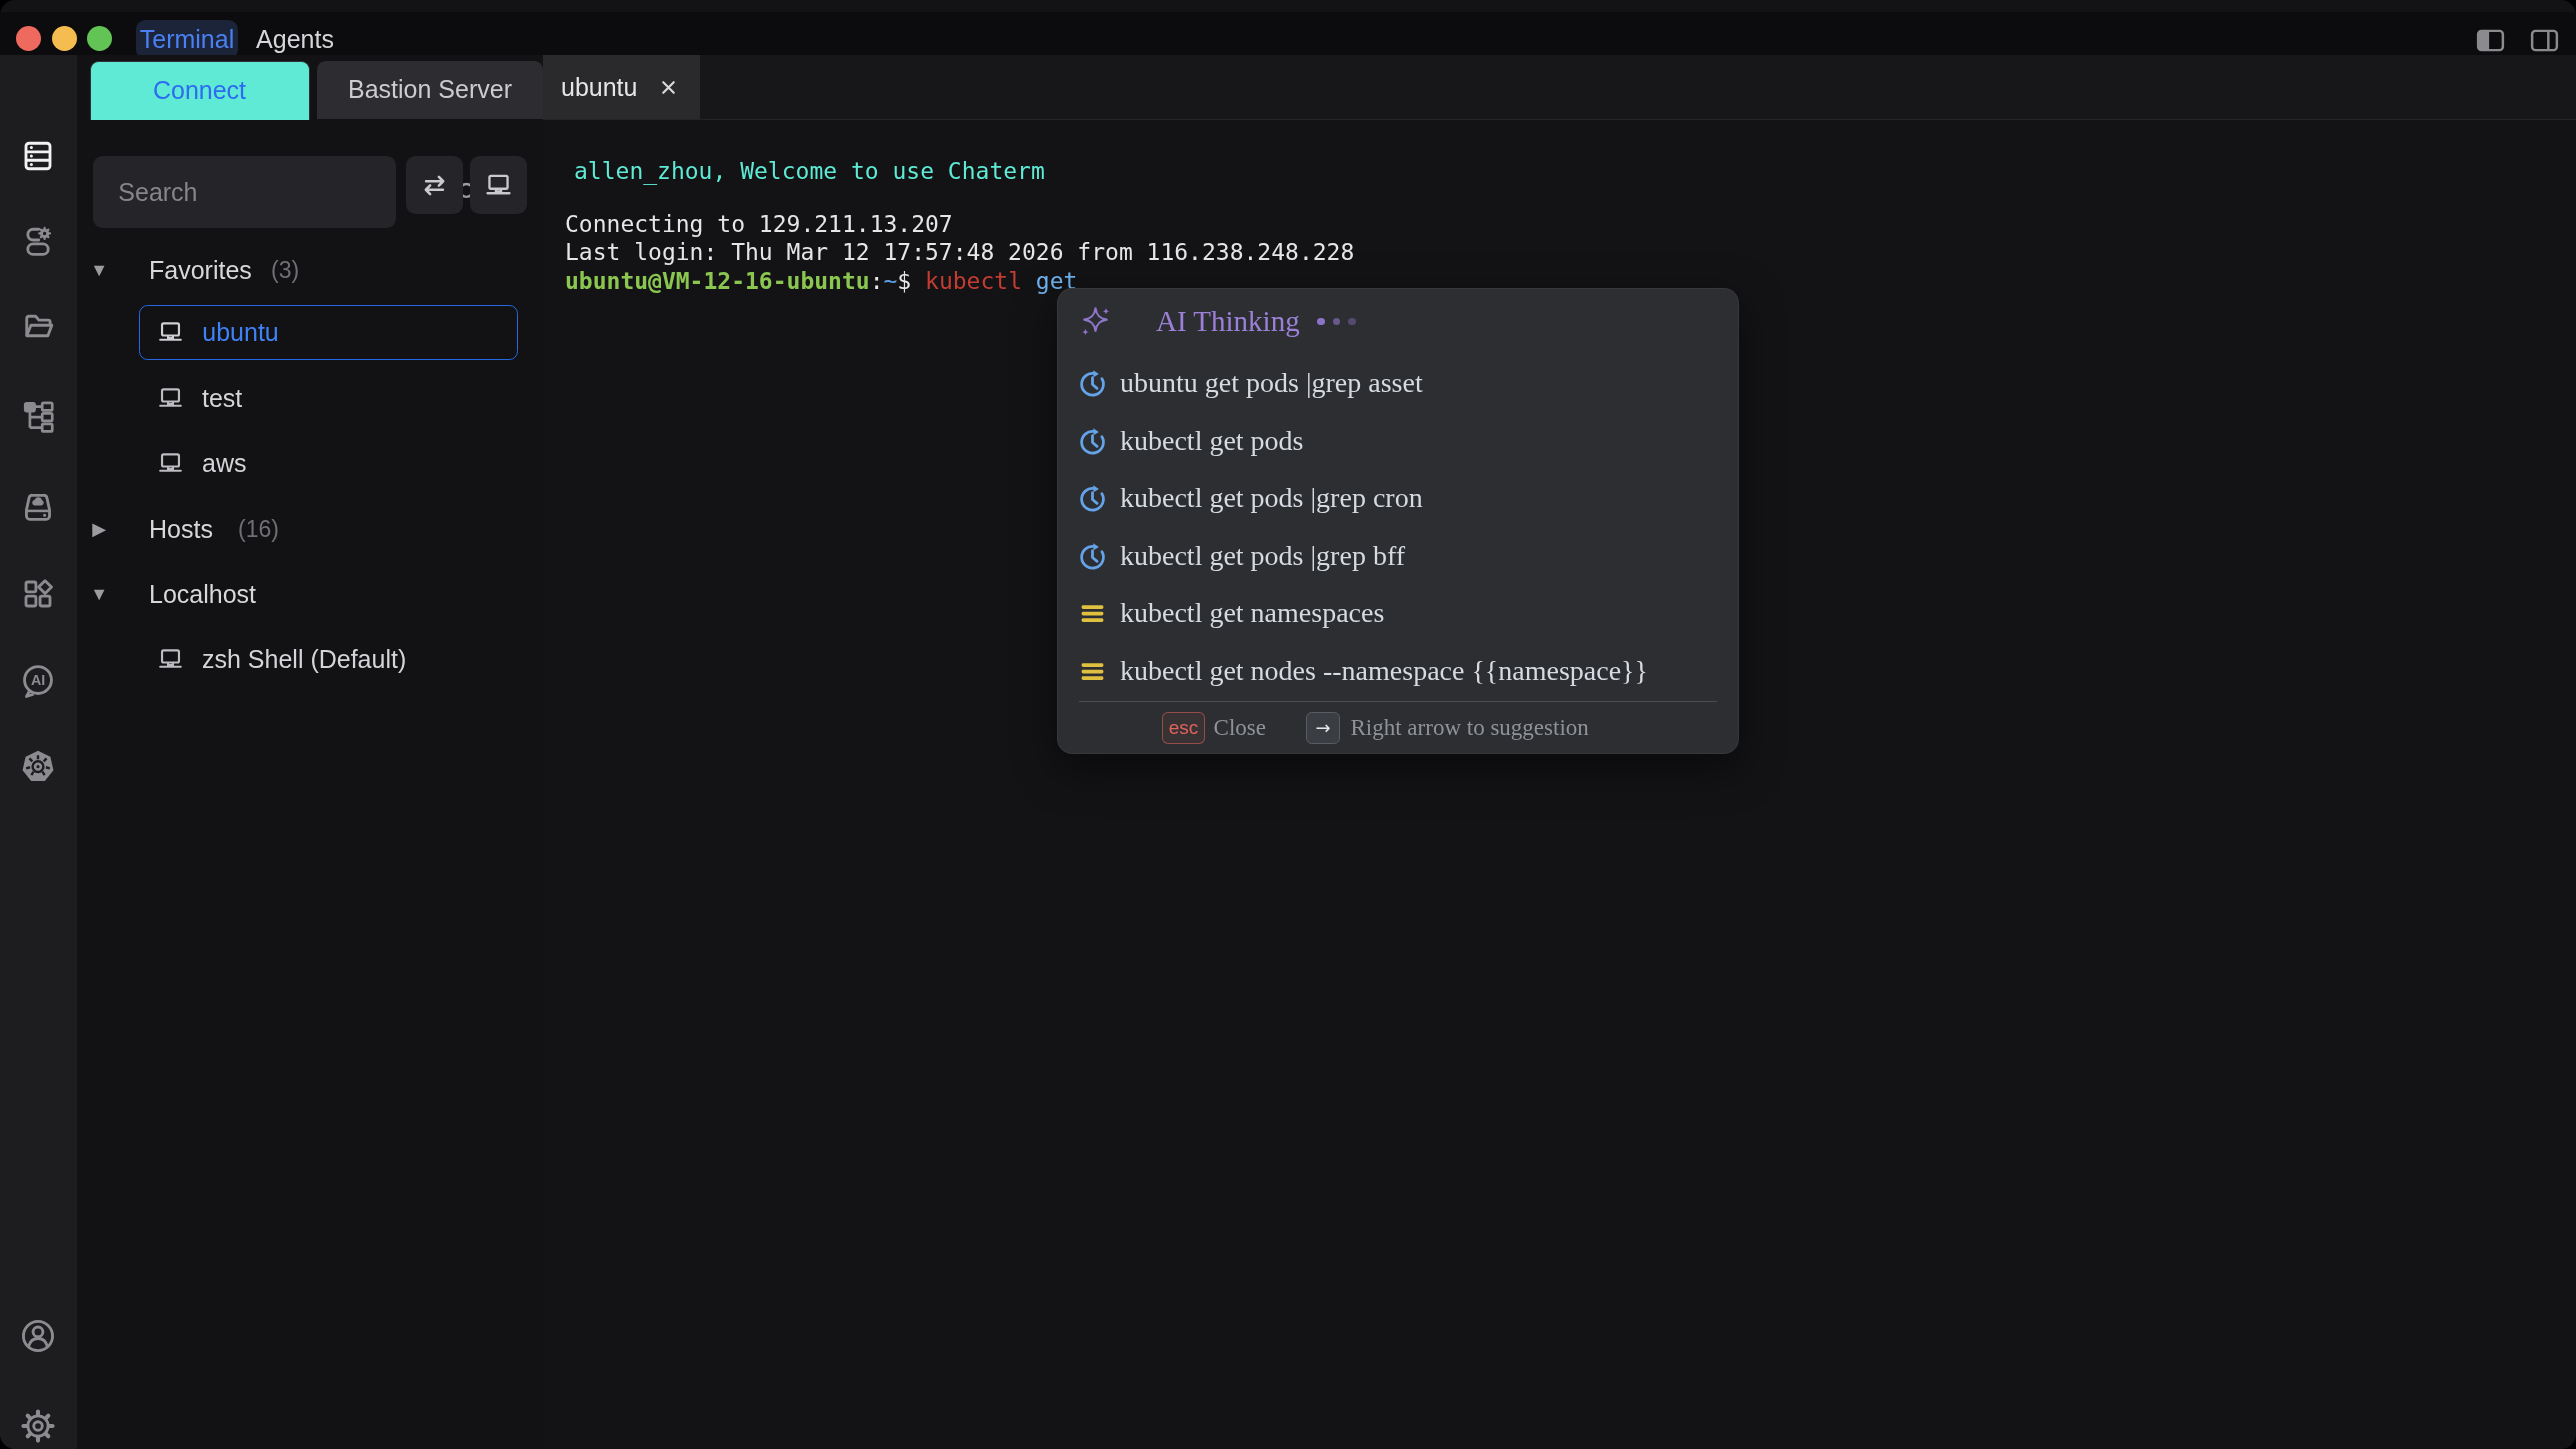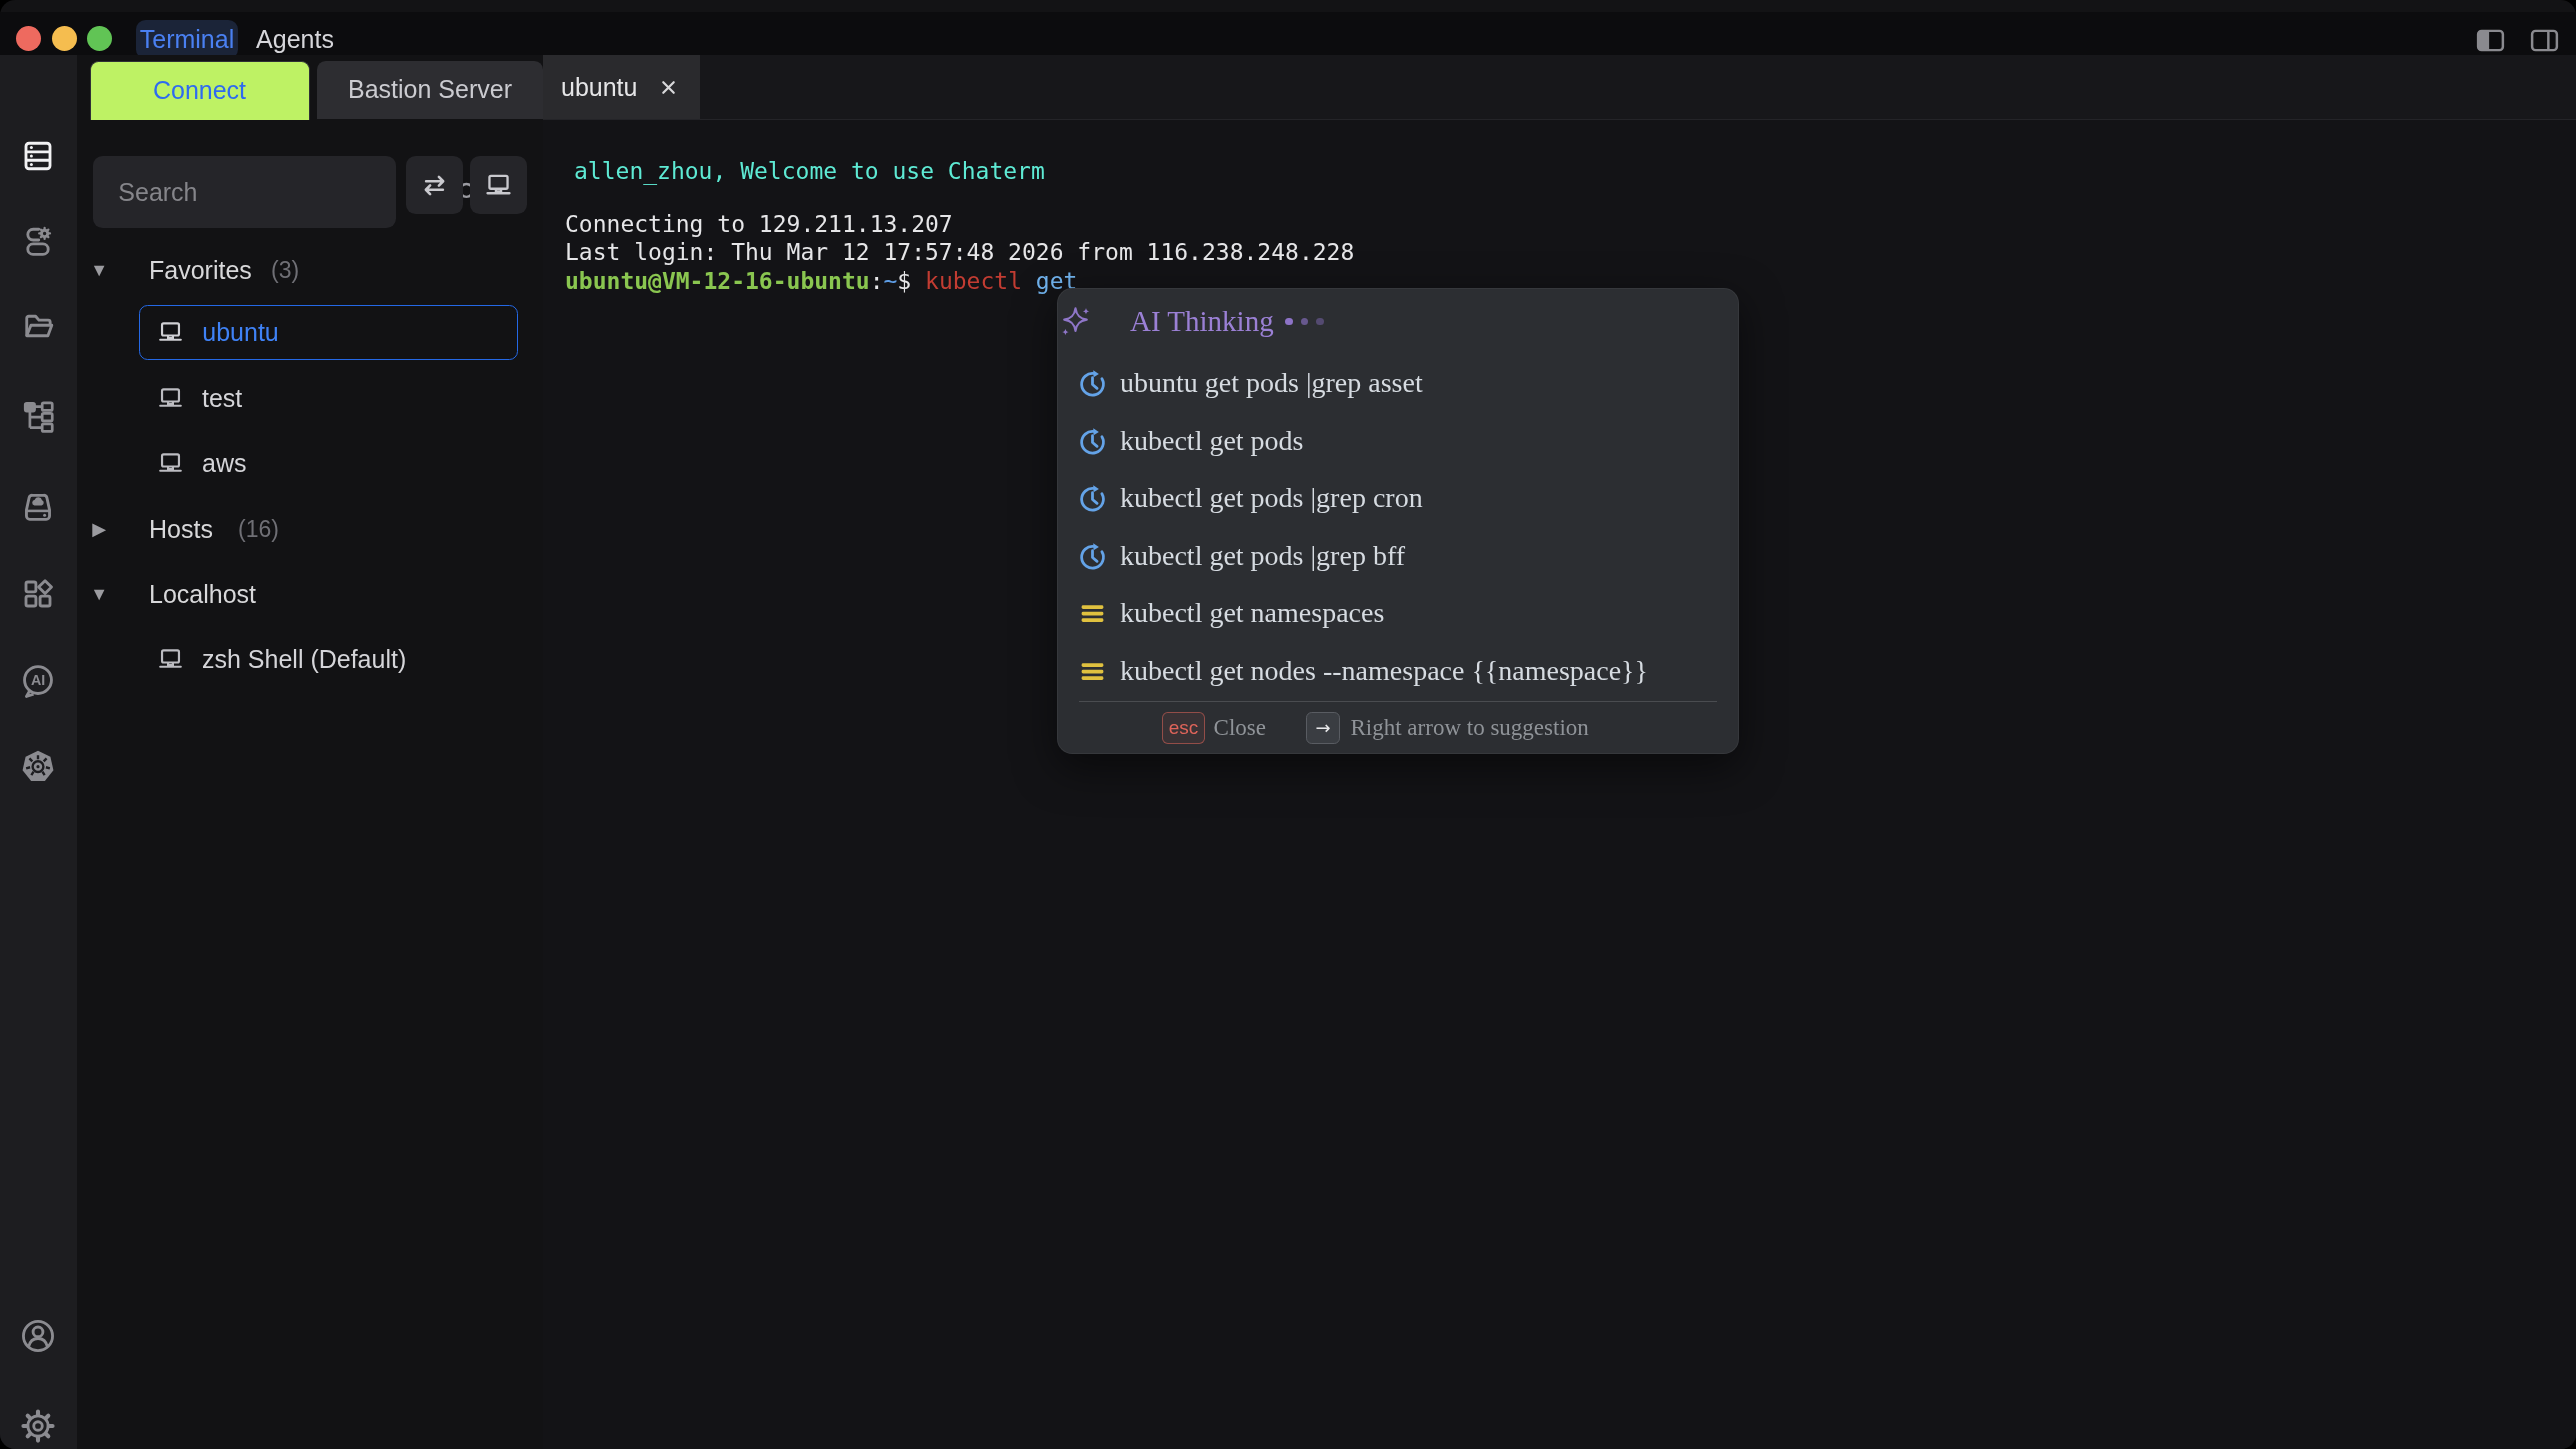--- a/index.html
+++ b/index.html
@@ -20,21 +20,21 @@
 
   
   .rail{position:absolute;left:0;top:55px;bottom:0;width:77px;background:#1d1d20;}
   .rail-btn{position:absolute;left:13.4px;width:50px;height:50px;display:flex;align-items:center;justify-content:center;color:#8b8b90;}
   .rail-btn.active{color:#f2f2f4;}
   .rail-btn svg{display:block;}
 
   
   .sidebar{position:absolute;left:77px;top:55px;bottom:0;width:466px;background:#121214;border-right:1px solid #27272a;}
   .sb-tab{position:absolute;top:5.8px;height:58px;display:flex;align-items:center;justify-content:center;font-size:25px;border-radius:8.6px 8.6px 0 0;}
-  .sb-tab.connect{left:12.5px;width:218px;background:#bef264;border:1px solid #303036;border-bottom:none;color:#2e6bf0;}
+  .sb-tab.connect{left:12.5px;width:218px;background:#5eead4;border:1px solid #303036;border-bottom:none;color:#2e6bf0;}
   .sb-tab.bastion{left:240px;width:226px;background:#2d2d31;color:#cbcbd0;}
   .searchbox{position:absolute;left:16.3px;top:101px;width:303px;height:72px;background:#252529;border-radius:9.6px;display:flex;align-items:center;}
   .searchbox input{flex:1;background:transparent;border:none;outline:none;color:#d8d8dc;font-size:25px;padding:0 13.4px 0 25px;font-family:"Liberation Sans",sans-serif;}
   .searchbox input::placeholder{color:#85858a;}
   .searchbox .sicon{margin-right:15.3px;color:#9a9aa0;display:flex;}
   .sq-btn{position:absolute;top:101px;width:57px;height:58px;background:#252529;border-radius:9.6px;display:flex;align-items:center;justify-content:center;color:#c9c9ce;}
   .sq-btn.b1{left:329px;}
   .sq-btn.b2{left:393px;}
   .tree-row{position:absolute;left:0;width:100%;height:38px;display:flex;align-items:center;font-size:25px;color:#d8d8da;}
   .tree-row .chev{position:absolute;left:9.6px;width:25px;text-align:center;color:#9b9ba0;font-size:18px;}
@@ -57,21 +57,21 @@
   .tline.l3{top:119px;}
   .tline.prompt{top:148px;}
   .p-user{color:#8ac650;font-weight:bold;}
   .p-plain{color:#e6e6e8;}
   .p-tilde{color:#5f9fe8;}
   .c-bin{color:#c23c32;}
   .c-arg{color:#71b3ee;}
 
   
   .popup{position:absolute;left:1057px;top:288px;width:682px;height:466px;background:#2c2e32;border:1px solid rgba(255,255,255,.05);border-radius:15.3px;box-shadow:0 13.4px 42px rgba(0,0,0,.5);box-sizing:border-box;font-family:"Liberation Serif",serif;}
-  .pop-head{position:absolute;left:0;top:0;right:0;height:65px;display:flex;align-items:center;}
+  .pop-head{position:absolute;left:0;top:0;right:0;height:65px;display:flex;align-items:center;padding-left:20px;gap:6px;}
   .pop-head .sparkle{display:flex;color:#8f76c9;}
   .pop-head .ht{margin-left:37px;font-size:29px;color:#9b80d5;}
   .dots{display:flex;align-items:center;margin-left:11.5px;gap:7.7px;}
   .dots i{width:7.7px;height:7.7px;border-radius:50%;background:#8d73c7;display:block;}
   .dots i:nth-child(2){opacity:.62;}
   .dots i:nth-child(3){opacity:.42;}
   .pop-item{position:absolute;left:0;right:0;height:58px;display:flex;align-items:center;}
   .pop-item .picon{position:absolute;left:20px;width:29px;display:flex;justify-content:center;}
   .pop-item .ptext{position:absolute;left:62px;font-size:28px;color:#d6dbe1;}
   .pop-div{position:absolute;left:21px;right:21px;top:412px;border-top:1px solid #4a4c50;}

